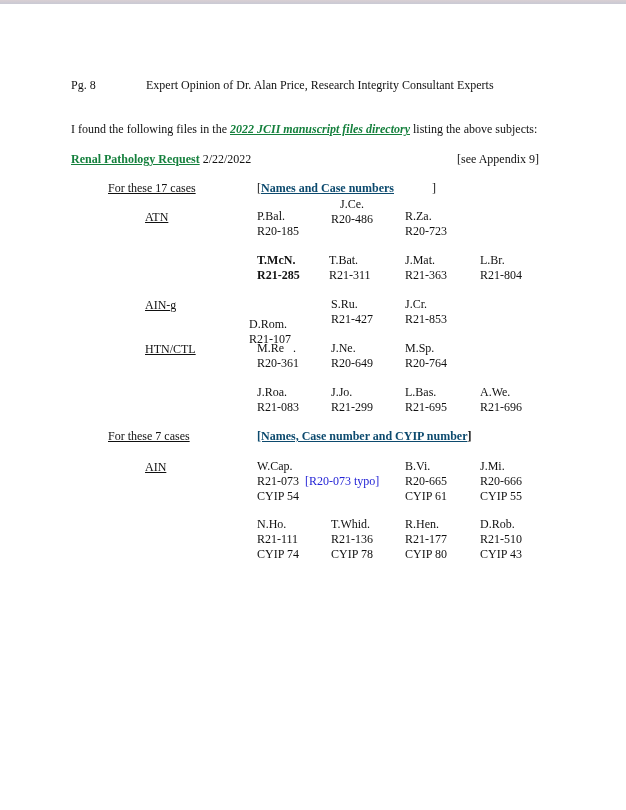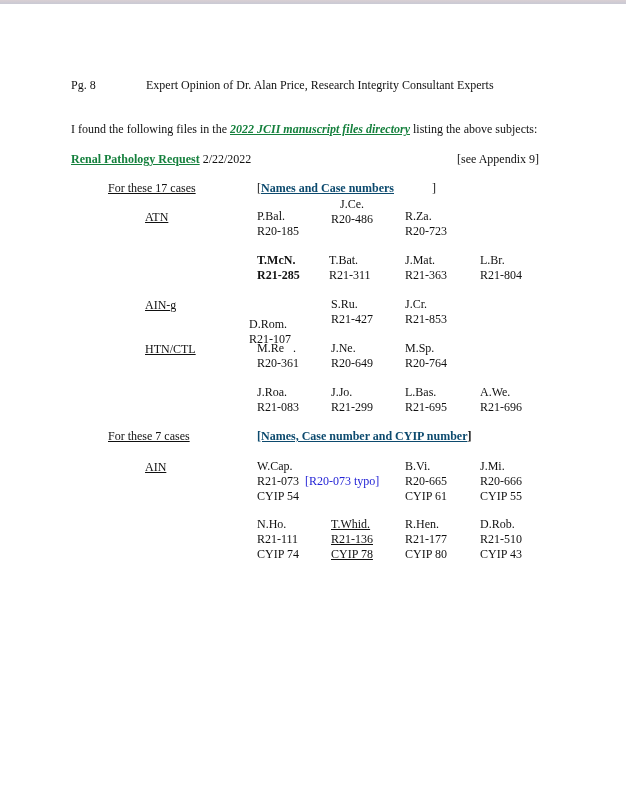--- a/index.html
+++ b/index.html
@@ -134,21 +134,21 @@
     <div>J.Mi.</div>
     <div>R20-666</div>
     <div>CYIP 55</div>
   </div>
 
 <div class="cell" style="left:257px; top:517px;">
     <div>N.Ho.</div>
     <div>R21-111</div>
     <div>CYIP 74</div>
   </div>
-<div class="cell" style="left:331px; top:517px;text-decoration:underline;">
+<div class="cell" style="left:331px; top:517px;">
     <div>T.Whid.</div>
     <div>R21-136</div>
     <div>CYIP 78</div>
   </div>
 <div class="cell" style="left:405px; top:517px;">
     <div>R.Hen.</div>
     <div>R21-177</div>
     <div>CYIP 80</div>
   </div>
 <div class="cell" style="left:480px; top:517px;">

